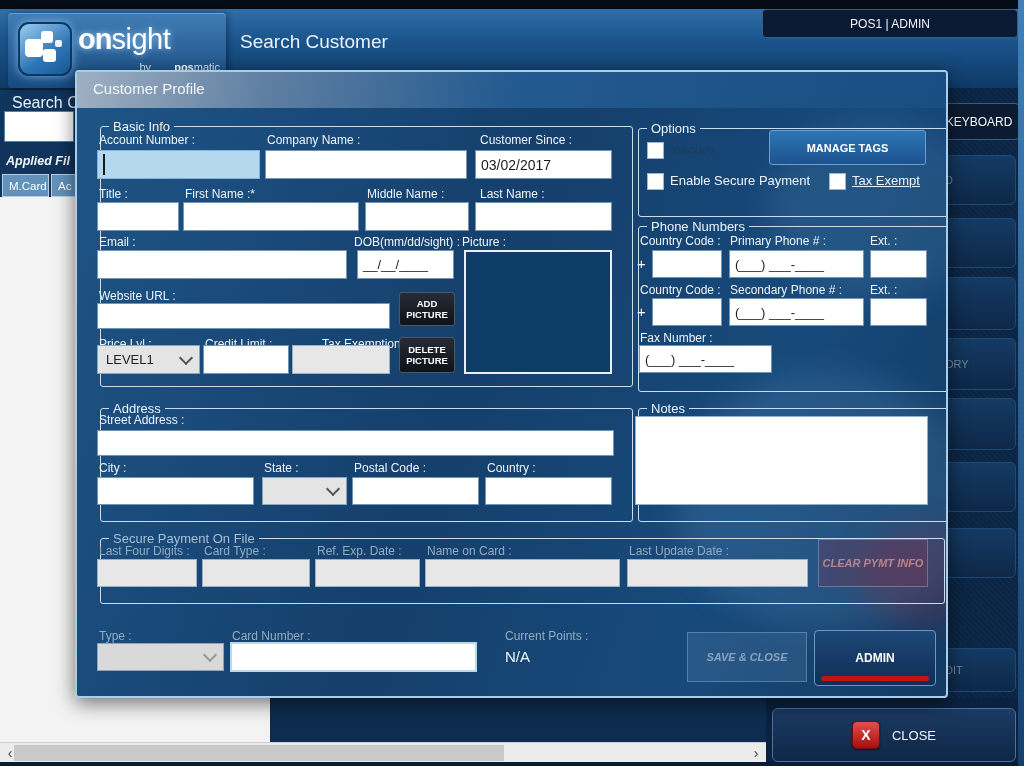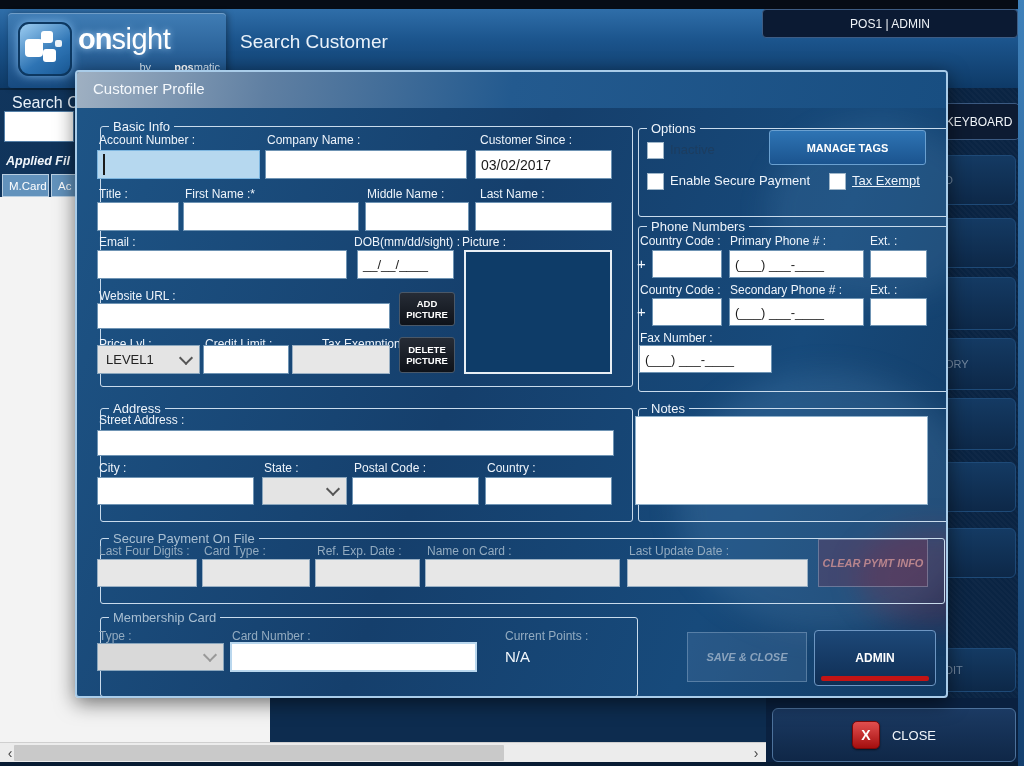--- a/index.html
+++ b/index.html
@@ -195,23 +195,20 @@
       </fieldset>
     <fieldset class="grp" style="left:15px;top:321px;width:531px;height:119px;">
         <legend>Address</legend>
       </fieldset>
     <fieldset class="grp" style="left:553px;top:321px;width:312px;height:119px;">
         <legend>Notes</legend>
       </fieldset>
     <fieldset class="grp dim" style="left:15px;top:451px;width:843px;height:71px;">
         <legend>Secure Payment On File</legend>
       </fieldset>
-    <fieldset class="grp dim" style="left:15px;top:530px;width:536px;height:85px;">
-        <legend>Membership Card</legend>
-      </fieldset>
 
     <div class="lbl" style="left:22px;top:61px;">Account Number :</div>
     <div class="inp focus" style="left:20px;top:78px;width:163px;height:29px;"></div>
     <div class="caret" style="left:26px;top:82px;height:21px;"></div>
     <div class="lbl" style="left:190px;top:61px;">Company Name :</div>
     <div class="inp" style="left:188px;top:78px;width:202px;height:29px;"></div>
     <div class="lbl" style="left:403px;top:61px;">Customer Since :</div>
     <div class="inp" style="left:398px;top:78px;width:137px;height:29px;font-size:14px;">03/02/2017</div>
 
     <div class="lbl" style="left:22px;top:115px;">Title :</div>

